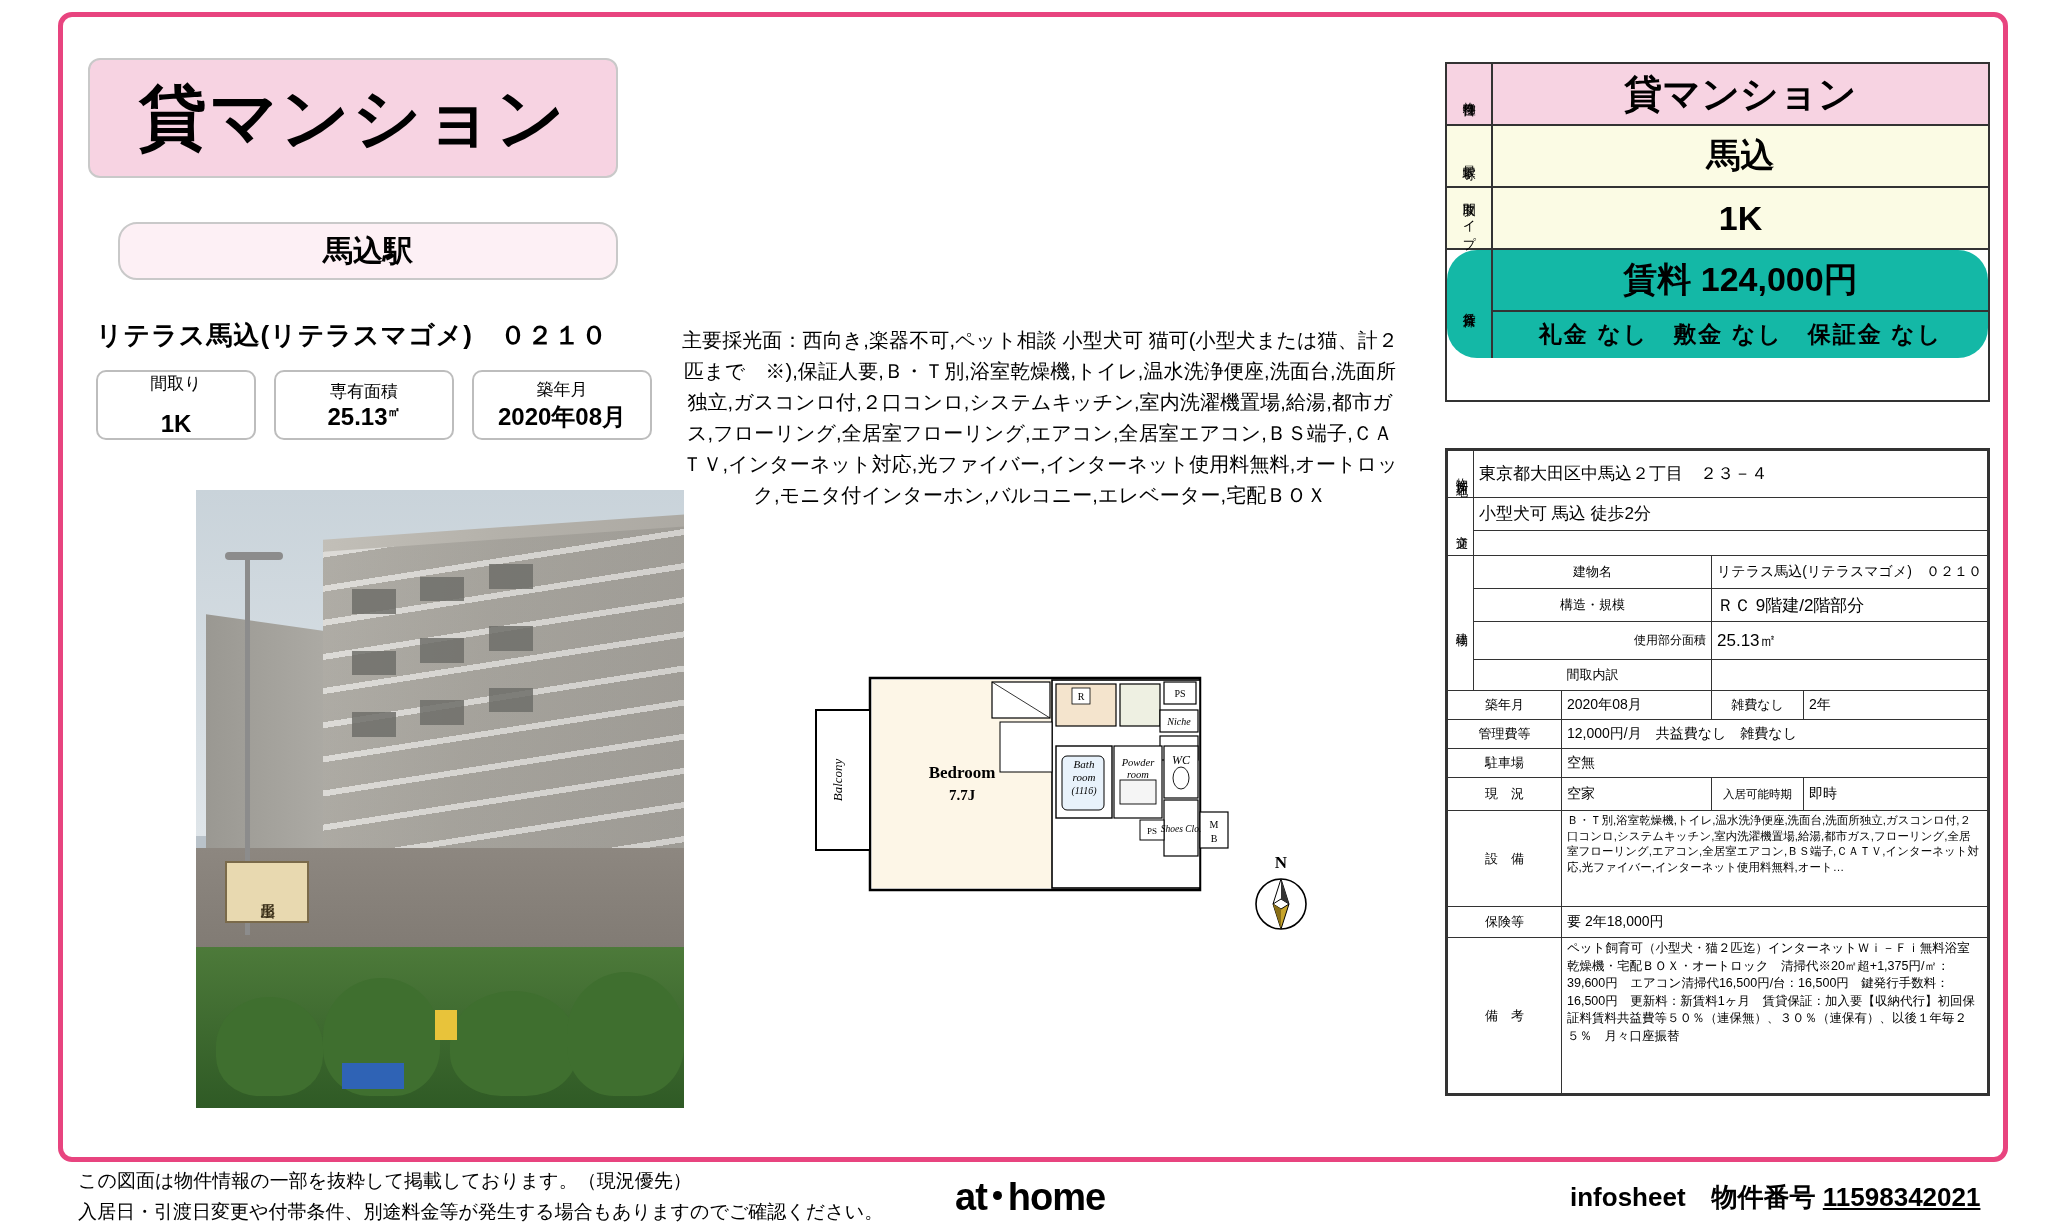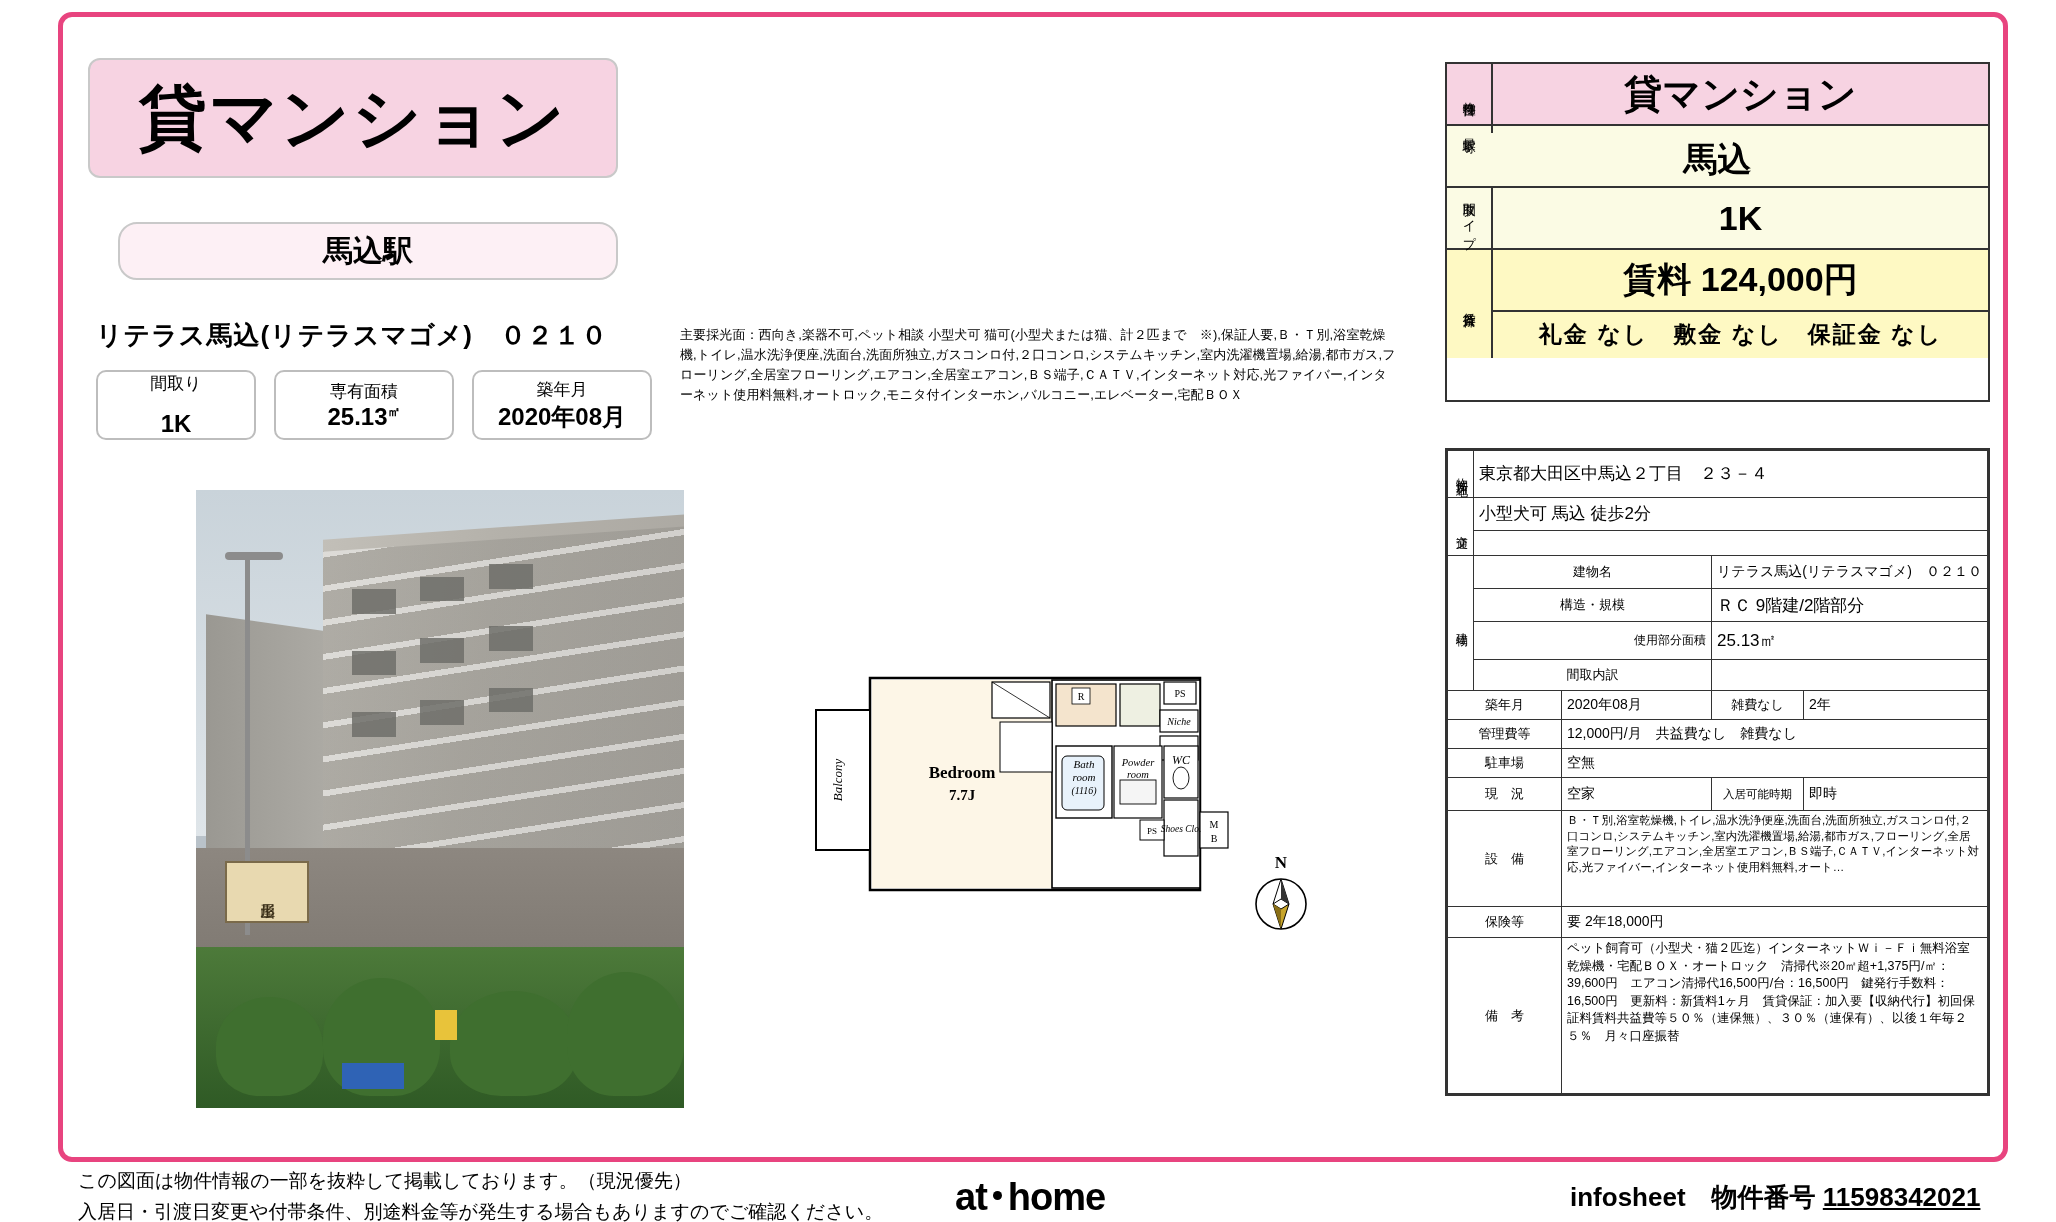--- a/index.html
+++ b/index.html
@@ -54,22 +54,23 @@
   .sup { font-size:13px; vertical-align:super; }
 
   
   .cp-title {
     position:absolute; left:680px; top:272px; width:720px; height:34px;
     background:#f4f7d2; display:flex; align-items:center;
   }
   .cp-title span { font-size:23px; font-weight:bold; padding-left:6px; }
   .cp-body {
     position:absolute; left:680px; top:325px; width:720px;
-    font-size:13px; line-height:1.55; letter-spacing:0.1px;
+    font-size:20px; line-height:1.55; letter-spacing:0.1px;
     word-break: break-all;
+    text-align: center;
   }
 
   
   .photo {
     position:absolute; left:196px; top:490px; width:488px; height:618px;
     overflow:hidden; background:#b9c2c9;
   }
   .photo .sky {
     position:absolute; left:0; top:0; width:100%; height:56%;
     background:linear-gradient(#c9d3da,#dfe5e9);
@@ -140,21 +141,21 @@
   .rt-row:last-child { border-bottom:none; }
   .rt-lab {
     width:46px; border-right:2px solid #333; display:flex; align-items:center;
     justify-content:center; font-size:13px; line-height:1.05; text-align:center;
     padding:2px 0;
   }
   .rt-lab span { writing-mode:vertical-rl; letter-spacing:1px; }
   .rt-val { flex:1; display:flex; align-items:center; justify-content:center; }
   .rt-r1 { height:62px; background:#f7d3e2; }
   .rt-r1 .rt-val { font-size:38px; font-weight:bold; font-family:"DejaVu Sans",sans-serif; }
-  .rt-r2 { height:62px; background:#fbfbe4;flex-direction:column; }
+  .rt-r2 { height:62px; background:#fbfbe4; }
   .rt-r2 .rt-val { font-size:34px; font-weight:bold; }
   .rt-r3 { height:62px; background:#fbfbe4; }
   .rt-r3 .rt-val { font-size:34px; font-weight:bold; }
   .rt-lab-tall { border-right:2px solid #333; }
 
   
   .rd {
     position:absolute; left:1445px; top:448px; width:545px; height:648px;
     border:2px solid #333; background:#fff; font-size:14px;
   }
@@ -327,21 +328,21 @@
           <span>最寄駅</span>
         </div>
       <div class="rt-val">馬込</div>
     </div>
     <div class="rt-row rt-r3">
       <div class="rt-lab">
           <span>間取タイプ</span>
         </div>
       <div class="rt-val">1K</div>
     </div>
-    <div style="display:flex; height:108px; background:#fef9c3;">
+    <div style="display:flex; height:108px; background:#14b8a6;border-radius:30px;">
       <div class="rt-lab rt-lab-tall" style="width:46px;">
           <span>賃貸条件</span>
         </div>
       <div style="flex:1; display:flex; flex-direction:column;">
         <div style="height:62px; border-bottom:2px solid #333; display:flex; align-items:center; justify-content:center; font-size:34px; font-weight:bold;">賃料 124,000円</div>
         <div style="height:44px; display:flex; align-items:center; justify-content:center; font-size:23px; font-weight:bold; letter-spacing:2px;">礼金 なし　敷金 なし　保証金 なし</div>
       </div>
     </div>
   </div>
 

